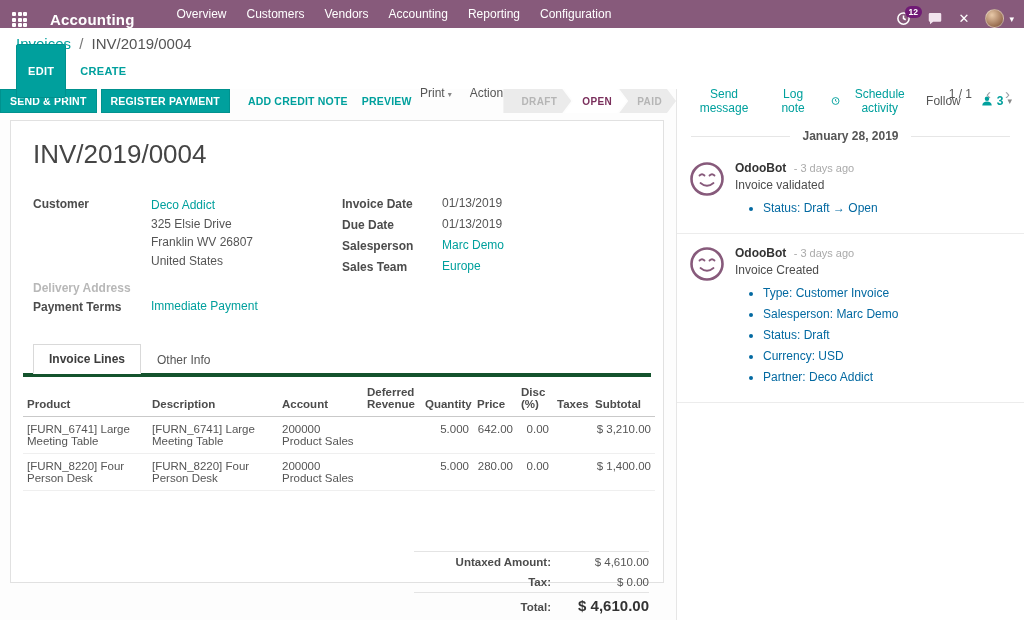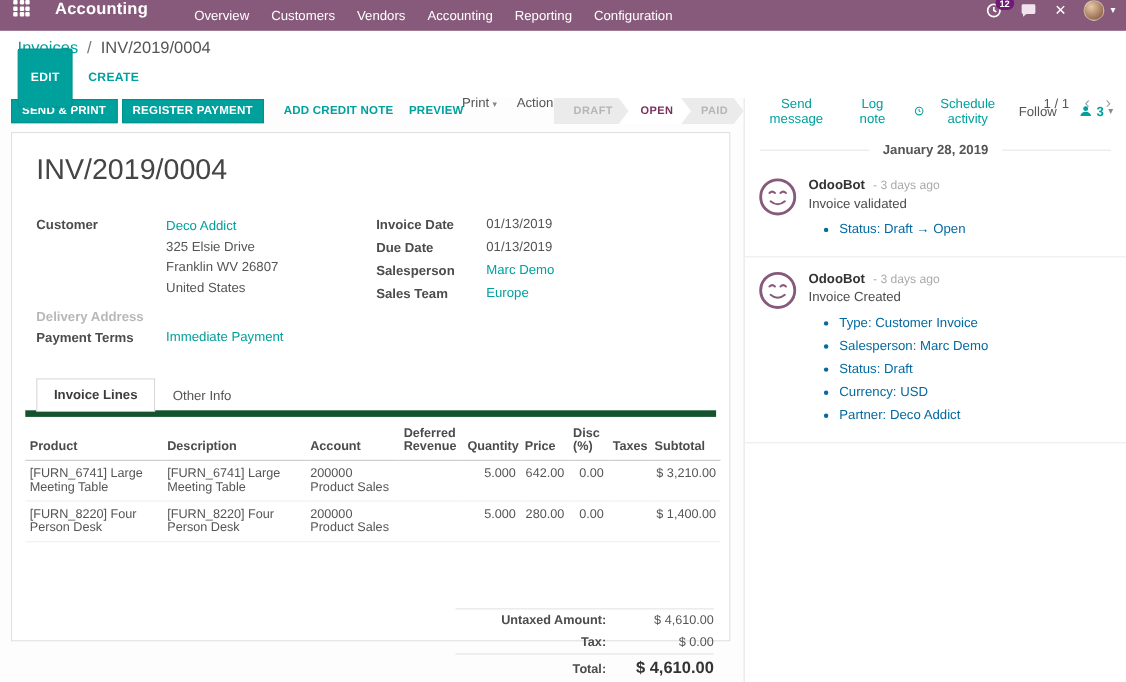--- a/index.html
+++ b/index.html
@@ -3,21 +3,21 @@
 <meta charset="utf-8">
 <style>
   * { box-sizing: border-box; margin: 0; padding: 0; }
   html,body { width:1024px; height:620px; }
   body {
     font-family: "Liberation Sans", "DejaVu Sans", sans-serif;
     font-size: 12px; color:#4c4c4c; background:#fff; overflow:hidden;
   }
 
   
-  .topbar { height:28px; background:#875A7B; display:flex; align-items:flex-start; color:#fff; padding:0 10px 0 8px; }
+  .topbar { height:28px; background:#875A7B; display:flex; align-items:flex-end; color:#fff; padding:0 10px 0 8px; }
   .apps-icon { width:16px; height:16px; display:grid; grid-template-columns:repeat(3,4px); grid-template-rows:repeat(3,4px); gap:1.5px; margin:0 4px; cursor:pointer; }
   .apps-icon span { background:#fff; border-radius:1px; }
   .app-title { font-size:15px; font-weight:700; margin:0 14px 0 18px; letter-spacing:.2px; }
   .topmenu { display:flex; align-items:center; height:100%; margin-left:18px; }
   .topmenu .item { padding:0 10px; font-size:12px; line-height:28px; cursor:pointer; white-space:nowrap; }
   .systray { margin-left:auto; display:flex; align-items:center; gap:16px; }
   .sys-activity { position:relative; cursor:pointer; display:flex; }
   .badge { position:absolute; top:-5px; left:9px; background:#701a75; color:#fff; font-size:8.5px; font-weight:700; border-radius:7px; padding:1px 4px; line-height:1.2; }
   .sys-icon { cursor:pointer; display:flex; align-items:center; }
   .x-glyph { font-size:13px; font-weight:700; color:#fff; }
@@ -40,21 +40,21 @@
   .pager { position:absolute; right:14px; top:58px; display:flex; align-items:center; gap:14px; color:#666; }
   .pager .count { font-size:12px; color:#555; }
   .pager .chev { font-size:15px; color:#9aa0a6; cursor:pointer; line-height:1; }
 
   
   .main { display:flex; height:535px; }
   .left-pane { width:676px; background:#fdfdfd; }
   .right-pane { flex:1; background:#fff; border-left:1px solid #e6e6e6; overflow:hidden; }
 
   
-  .statusbar { height:24px; display:flex; align-items:center; padding-left:10px; }
+  .statusbar { height:24px; display:flex; }
   .sb-btn { background:#00A09D; color:#fff; border:1px solid #00918e; font-size:10.5px; font-weight:700; padding:4px 9px; margin-right:4px; cursor:pointer; letter-spacing:.2px; font-family:inherit; }
   .sb-link { background:none; border:none; color:#00A09D; font-size:10.5px; font-weight:700; margin-left:14px; cursor:pointer; letter-spacing:.2px; font-family:inherit; }
   .status-arrows { margin-left:auto; display:flex; height:24px; }
   .arrow { font-size:10px; font-weight:700; letter-spacing:.4px; color:#b5b5b5; background:#ebebeb; display:flex; align-items:center; padding:0 14px 0 18px; position:relative; clip-path:polygon(0 0, calc(100% - 9px) 0, 100% 50%, calc(100% - 9px) 100%, 0 100%, 9px 50%); margin-left:-7px; cursor:default; }
   .arrow:first-child { clip-path:polygon(0 0, calc(100% - 9px) 0, 100% 50%, calc(100% - 9px) 100%, 0 100%); margin-left:0; }
   .arrow.active { background:#fff; color:#7a2f5c; }
 
   
   .sheet { background:#fff; border:1px solid #e1e1e1; margin:7px 12px 0 10px; height:463px; padding:16px 12px; position:relative; }
   .doc-title { font-size:26px; color:#454545; font-weight:400; margin:2px 0 26px 10px; }
@@ -63,21 +63,21 @@
   .frow { display:flex; margin-bottom:3px; }
   .flabel { width:118px; font-weight:700; font-size:12px; color:#4c4c4c; padding-top:1px; flex-shrink:0; }
   .flabel.muted { color:#b8b8b8; }
   .fvalue { font-size:12px; color:#555; }
   .link { color:#00A09D; cursor:pointer; }
   .addr div { line-height:1.55; }
   .fg-right .flabel { width:100px; }
   .fg-right .frow { margin-bottom:6px; }
 
   
-  .tabs { display:flex; border-bottom:6px solid #14532d; margin-top:26px; padding-left:10px; }
+  .tabs { display:flex; border-bottom:4px solid #14532d; margin-top:26px; padding-left:10px; }
   .tab { padding:7px 15px; font-size:12px; color:#555; border:1px solid transparent; border-bottom:none; cursor:pointer; position:relative; top:1px; background:transparent; font-family:inherit; }
   .tab.active { background:#fff; border-color:#d9d9d9; color:#3c3c3c; font-weight:700; border-bottom:1px solid #fff; }
 
   
   table.lines { width:100%; border-collapse:collapse; table-layout:fixed; margin-top:4px; }
   table.lines th { font-size:11.5px; font-weight:700; color:#4c4c4c; text-align:left; vertical-align:bottom; padding:5px 4px 6px 4px; border-bottom:1px solid #c9c9c9; }
   table.lines td { font-size:11.5px; color:#555; padding:6px 4px; vertical-align:top; border-bottom:1px solid #efefef; }
   th.num, td.num { text-align:right; }
   
   .totals { width:235px; margin-left:auto; margin-top:60px; margin-right:2px; }

